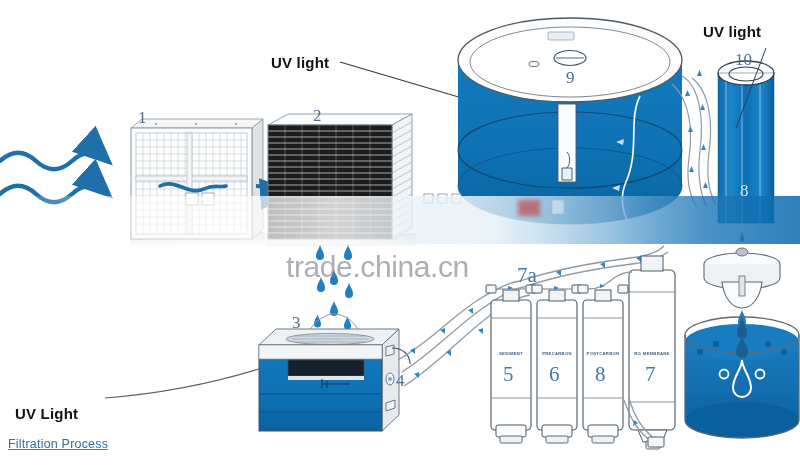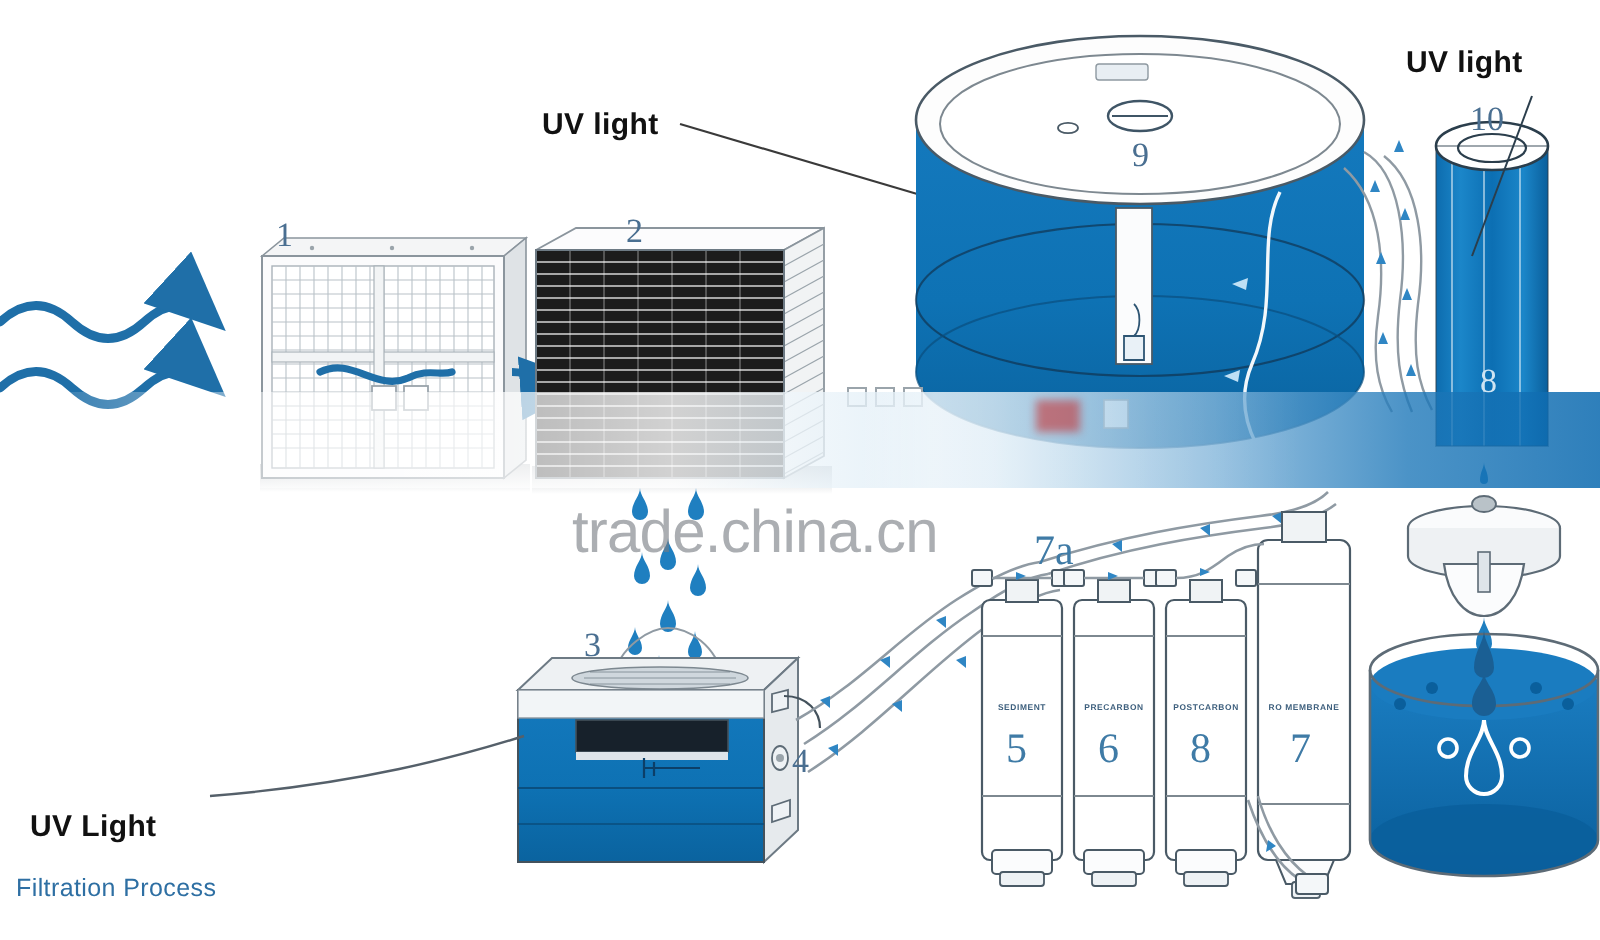--- a/index.html
+++ b/index.html
@@ -488,21 +488,21 @@
   <div id="wm-band2"></div>
   <div id="wm-red"></div>
   <div id="watermark">trade.china.cn</div>
 
   <div class="lbl lbl-uv" style="left:271px;top:41px;">UV light</div>
 
   <div class="lbl lbl-uv" style="left:703px;top:10px;">UV light</div>
 
   <div class="lbl lbl-uv" style="left:15px;top:392px;">UV Light</div>
 
-  <div class="lbl lbl-proc" style="left:8px;top:437px;">Filtration Process</div>
+  <div class="lbl lbl-proc" style="left:8px;top:437px;text-decoration:underline;">Filtration Process</div>
 
   <div class="num" style="left:138px;top:108px;">1</div>
   <div class="num" style="left:313px;top:106px;">2</div>
   <div class="num" style="left:292px;top:313px;">3</div>
   <div class="num" style="left:396px;top:371px;">4</div>
   <div class="num num-big" style="left:503px;top:362px;">5</div>
   <div class="num num-big" style="left:549px;top:362px;">6</div>
   <div class="num num-big" style="left:595px;top:362px;">8</div>
   <div class="num num-big" style="left:645px;top:362px;">7</div>
   <div class="num num-big" style="left:517px;top:263px;">7a</div>

